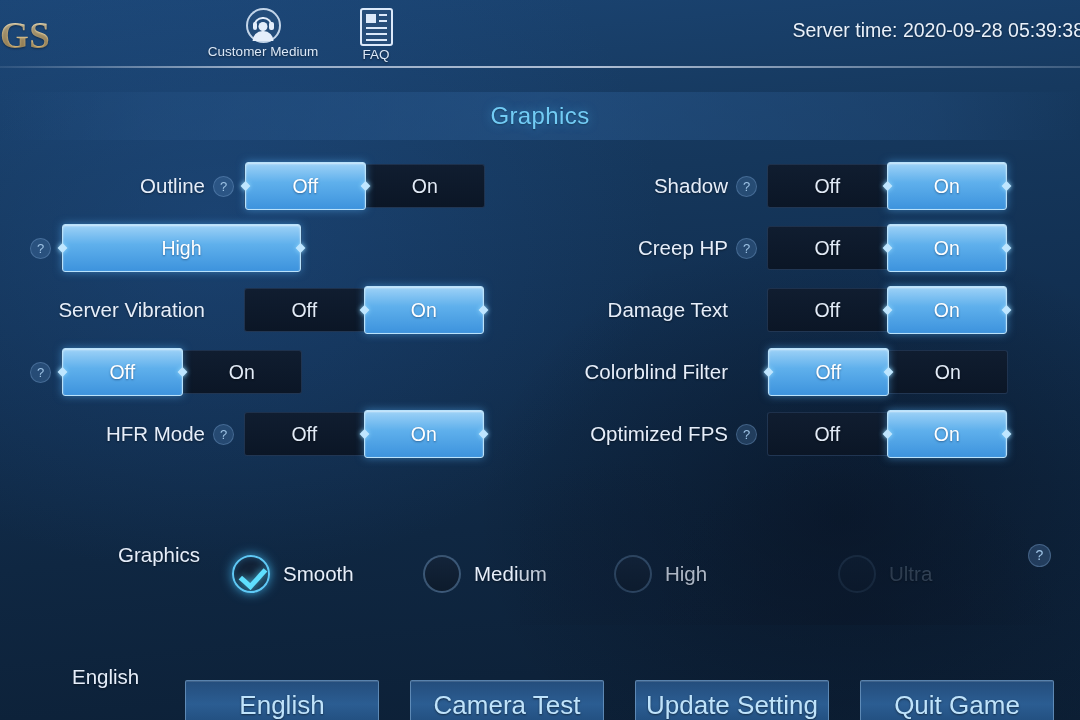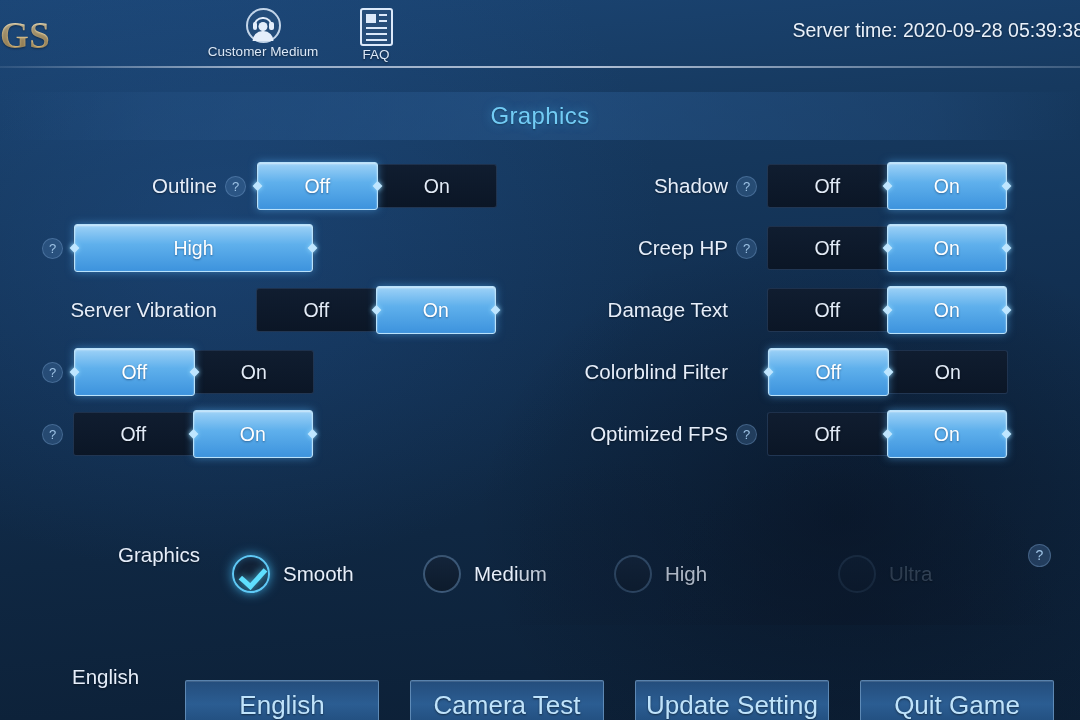--- a/index.html
+++ b/index.html
@@ -186,21 +186,21 @@
   
   .settings {
     position: absolute;
     left: 0; top: 155px;
     width: 1080px;
   }
   .col {
     position: absolute;
     top: 0;
   }
-  .col.left  { left: 42px;  width: 455px; }
+  .col.left  { left: 30px;  width: 455px; }
   .col.right { left: 548px; width: 460px; }
 
   .row {
     height: 62px;
     display: flex;
     align-items: center;
   }
 
   .row-label {
     flex: 1;
@@ -448,20 +448,21 @@
           </div>
         </div>
         <div class="row">
           <div class="help-badge">?</div>
           <div class="toggle">
             <div class="opt sel">Off</div>
             <div class="opt">On</div>
           </div>
         </div>
         <div class="row">
+          <div class="row-label">HFR Mode</div>
           <div class="help-badge">?</div>
           <div class="toggle">
             <div class="opt">Off</div>
             <div class="opt sel">On</div>
           </div>
         </div>
       </div>
     <div class="col right" id="col-right">
         <div class="row">
           <div class="row-label">Shadow</div>

